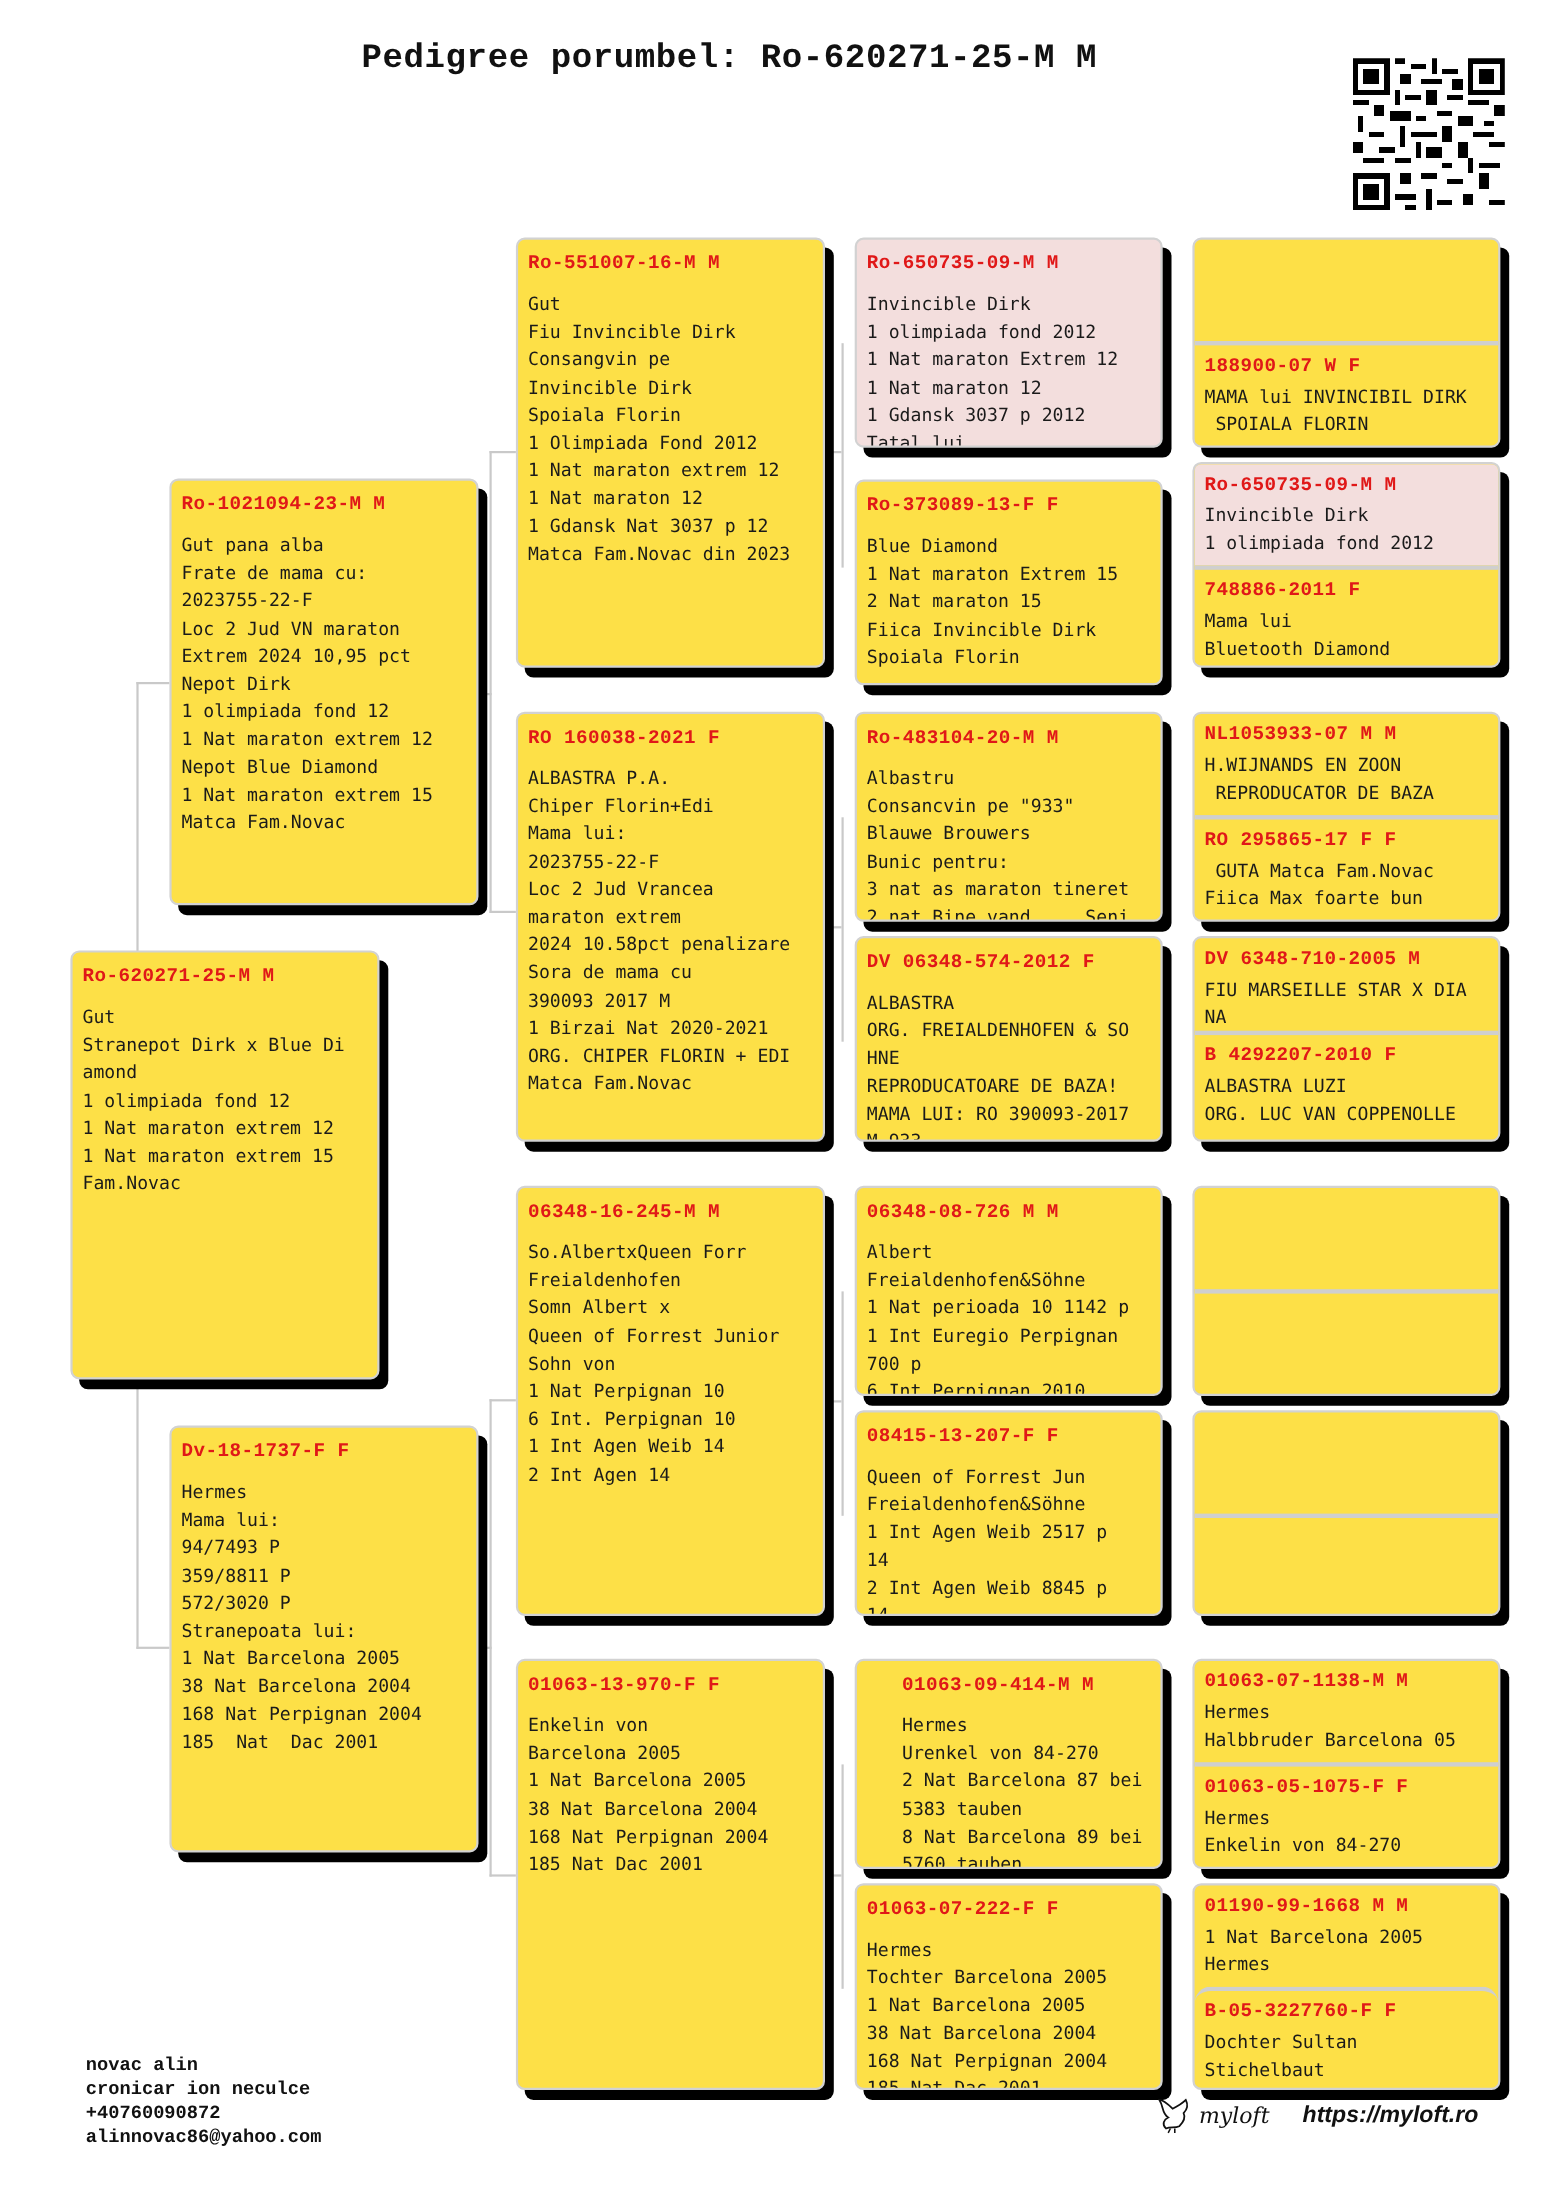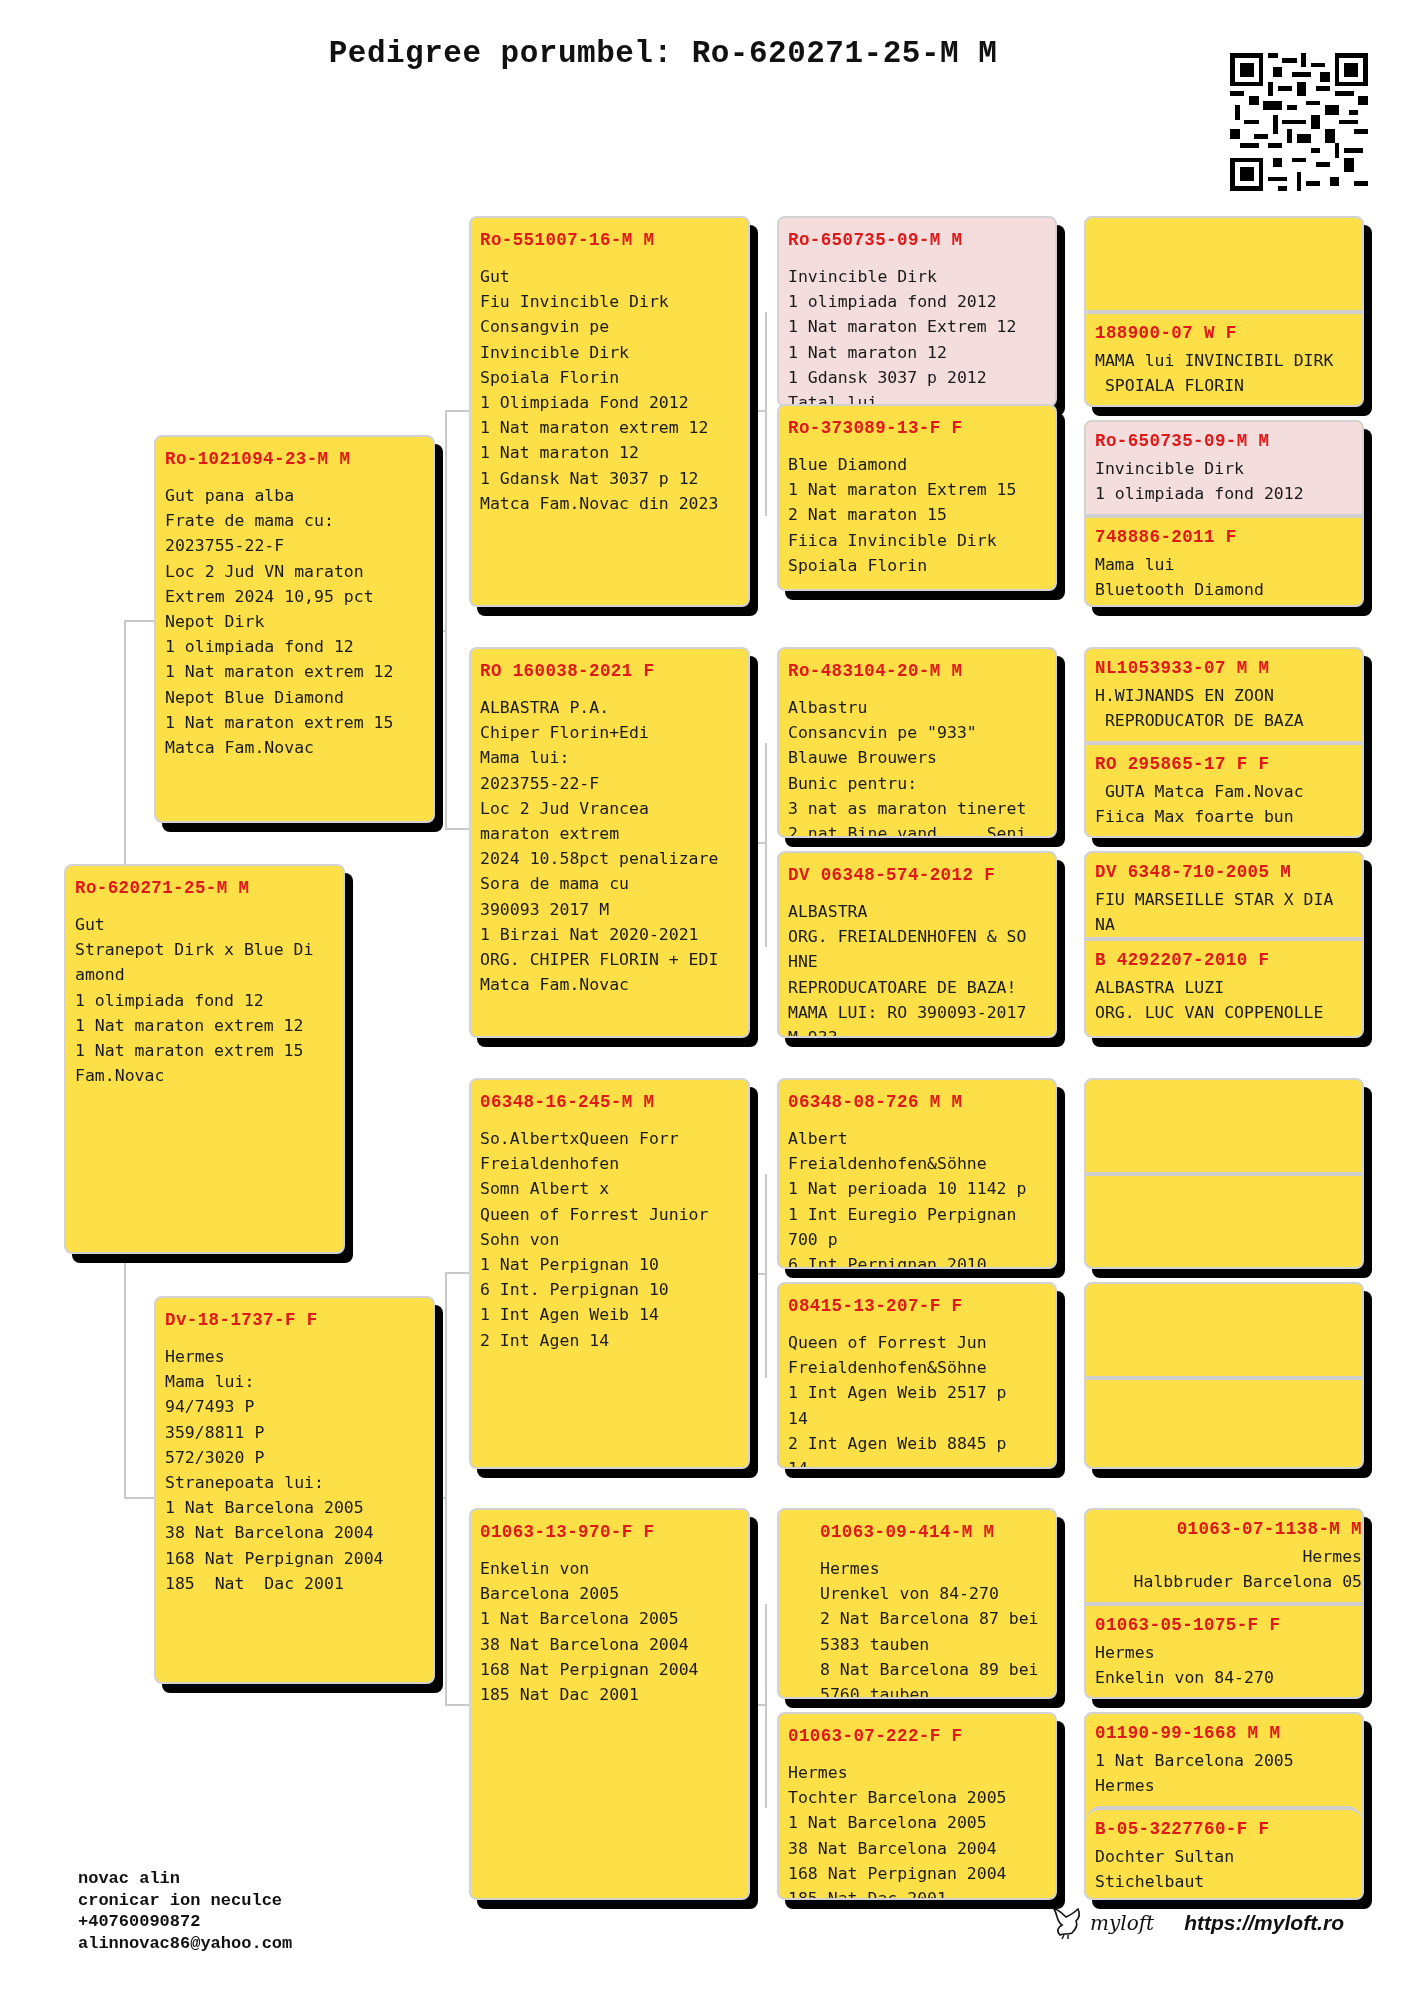--- a/index.html
+++ b/index.html
@@ -205,21 +205,21 @@
 
 <div class="card big pink" style="left:777px;top:216px;width:280px;height:191px;">
   <div class="cid">Ro-650735-09-M M</div>
   <div class="ctext">Invincible Dirk
 1 olimpiada fond 2012
 1 Nat maraton Extrem 12
 1 Nat maraton 12
 1 Gdansk 3037 p 2012
 Tatal lui</div>
 </div>
-<div class="card big" style="left:777px;top:404px;width:280px;height:187px;">
+<div class="card big" style="left:777px;top:436px;width:280px;height:187px;">
   <div class="cid">Ro-373089-13-F F</div>
   <div class="ctext">Blue Diamond
 1 Nat maraton Extrem 15
 2 Nat maraton 15
 Fiica Invincible Dirk
 Spoiala Florin</div>
 </div>
 <div class="card big" style="left:777px;top:647px;width:280px;height:191px;">
   <div class="cid">Ro-483104-20-M M</div>
   <div class="ctext">Albastru
@@ -332,21 +332,21 @@
   <div class="half" style="top:0;height:92px;">
     <div class="cid"></div>
     <div class="ctext"></div>
   </div>
   <div class="half bottom" style="top:92px;bottom:0;">
     <div class="cid"></div>
     <div class="ctext"></div>
   </div>
 </div>
 <div class="card" style="left:1084px;top:1508px;width:280px;height:191px;">
-  <div class="half" style="top:0;height:92px;text-align:right;">
+  <div class="half" style="top:0;height:92px;">
     <div class="cid">01063-07-1138-M M</div>
     <div class="ctext">Hermes
 Halbbruder Barcelona 05</div>
   </div>
   <div class="half bottom" style="top:92px;bottom:0;">
     <div class="cid">01063-05-1075-F F</div>
     <div class="ctext">Hermes
 Enkelin von 84-270</div>
   </div>
 </div>

